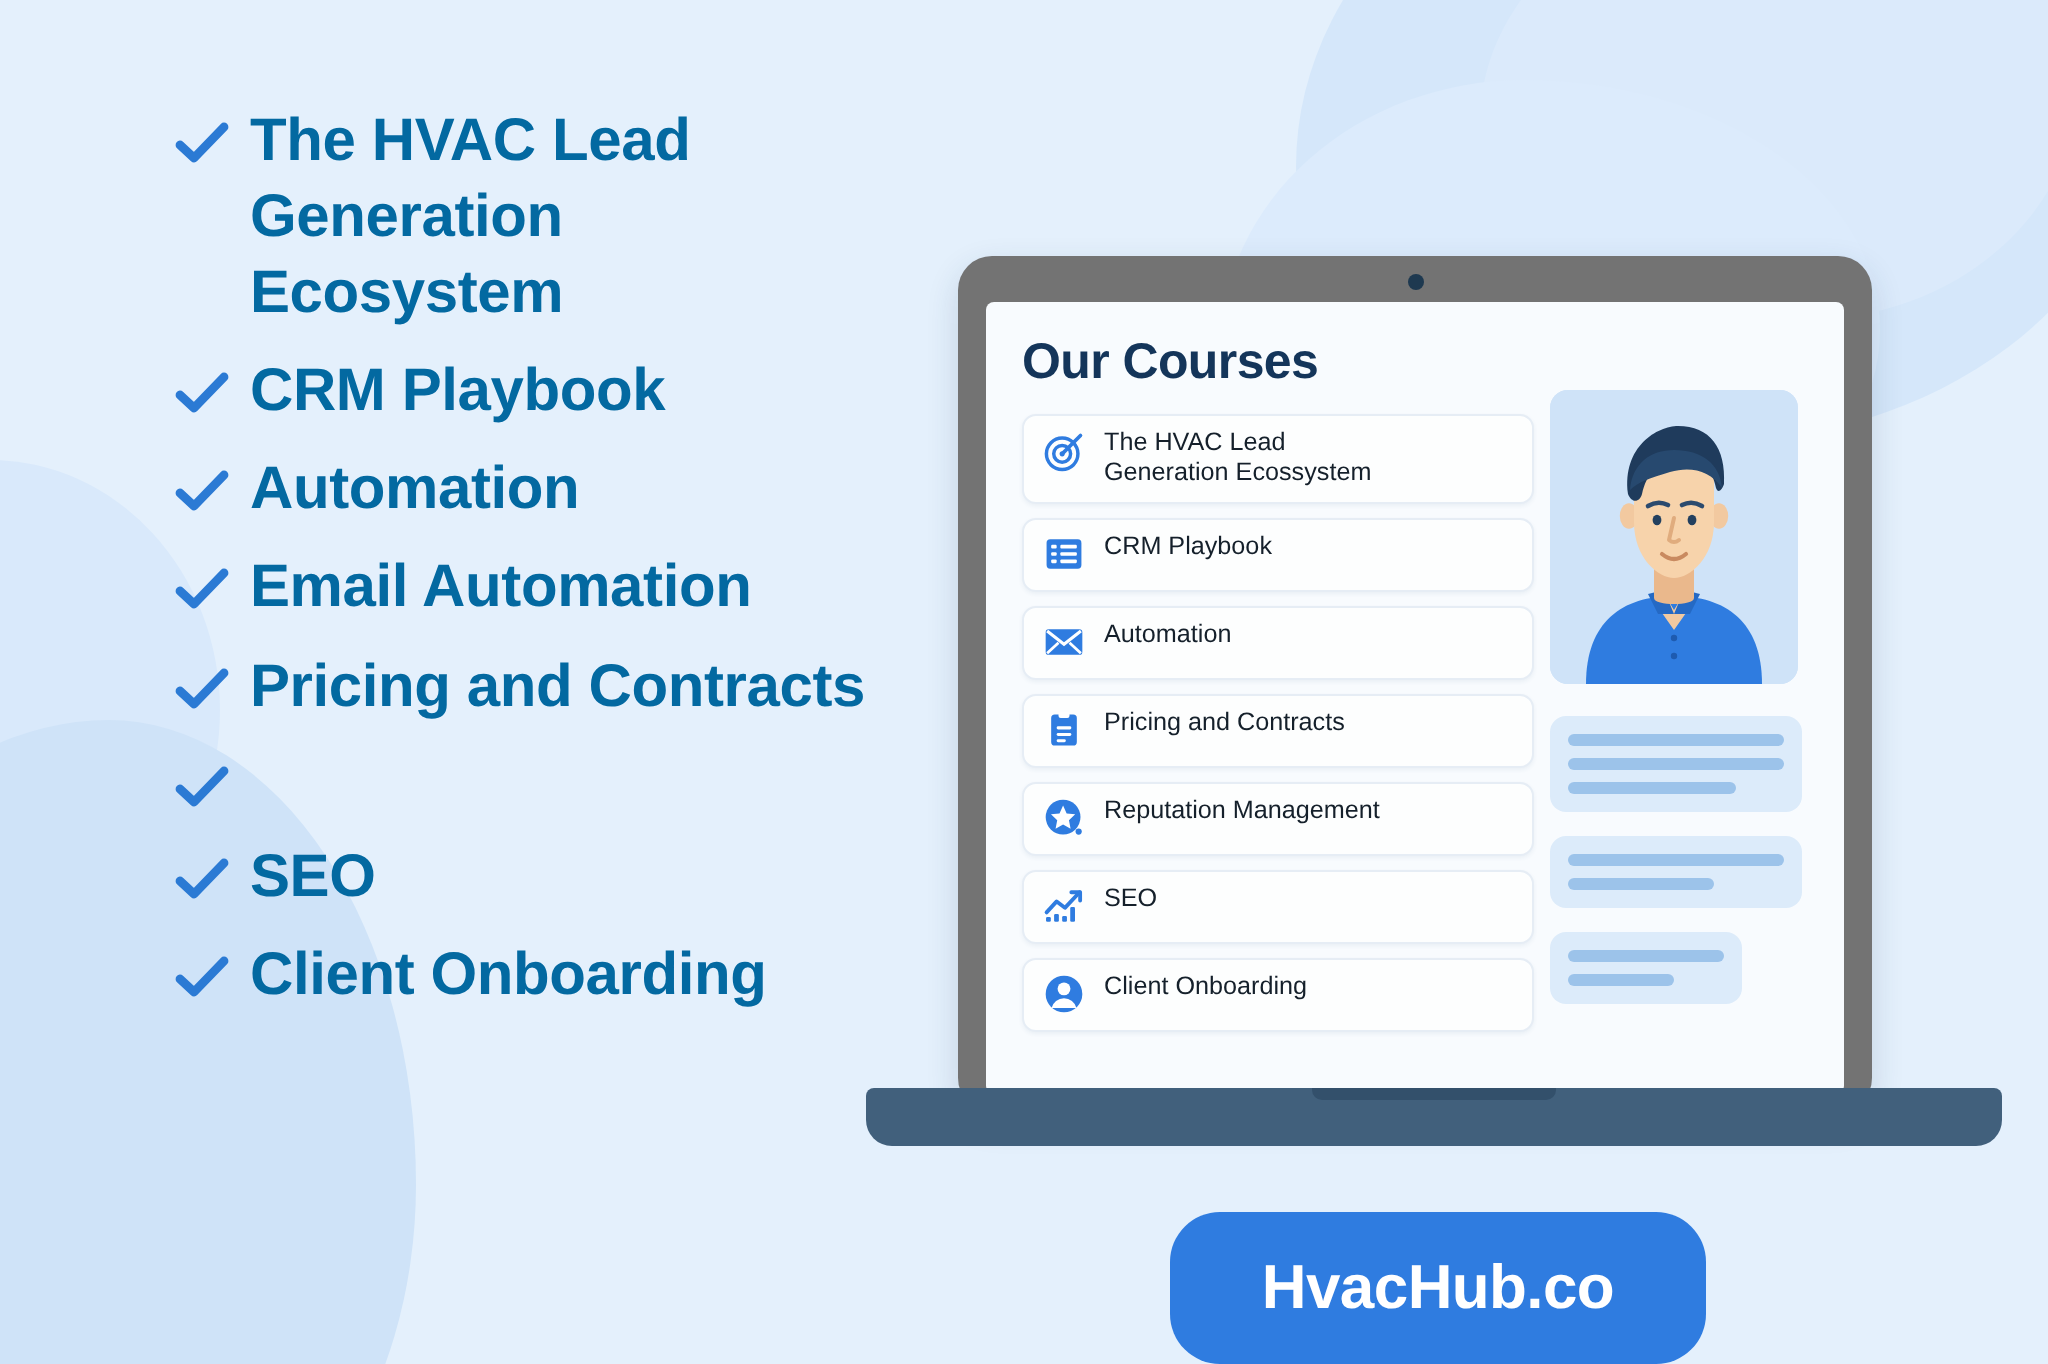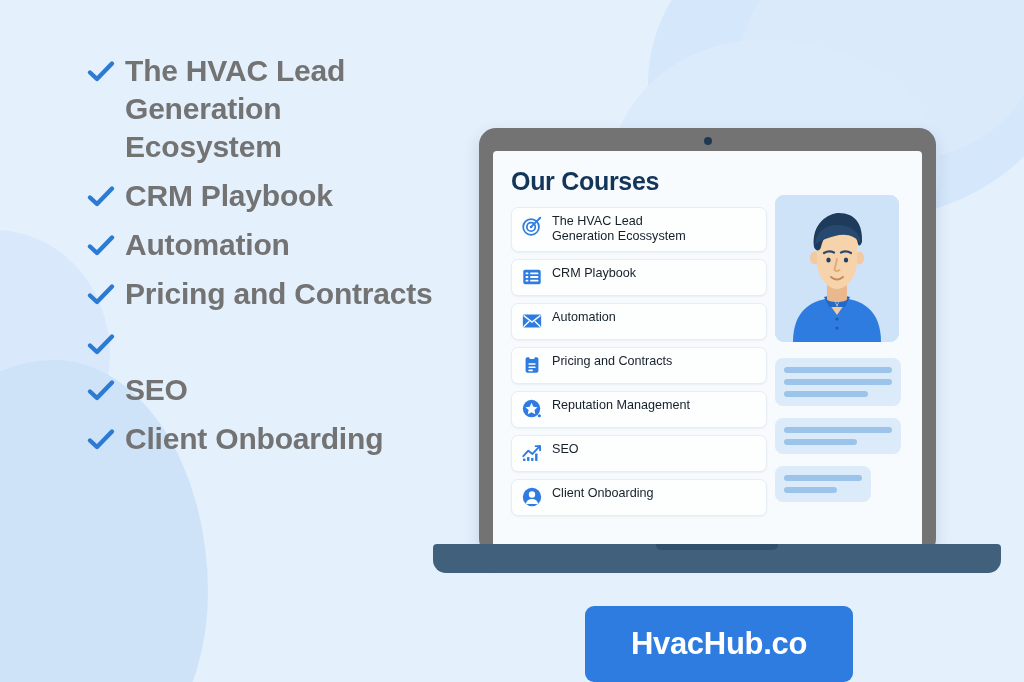--- a/index.html
+++ b/index.html
@@ -60,21 +60,21 @@
     margin-bottom: 11px;
   }
   .check-icon {
     flex: 0 0 auto;
     width: 30px; height: 30px;
     margin-right: 9px;
     margin-top: 5px;
   }
   .check-icon svg { display: block; }
   .check-label {
-    color: #737373;
+    color: #0369a1;
     font-size: 30px;
     font-weight: bold;
     line-height: 1.27;
     letter-spacing: -0.2px;
     white-space: pre-line;
   }
 
   
   #laptop { position: absolute; left: 0; top: 0; }
   #laptop-lid {
@@ -189,21 +189,21 @@
   .skel-line.w100 { width: 100%; }
   .skel-line.w78  { width: 78%; }
   .skel-line.w68  { width: 68%; }
 
   
   #brand-button {
     position: absolute;
     left: 585px; top: 606px;
     width: 268px; height: 76px;
     background: #2f7ce0;
-    border-radius: 9px;
+    border-radius: 25px;
     display: flex;
     align-items: center;
     justify-content: center;
     color: #ffffff;
     font-size: 31px;
     font-weight: bold;
     letter-spacing: -0.3px;
     cursor: pointer;
   }
 </style>
@@ -241,20 +241,28 @@
 
     <div class="check-row">
       <span class="check-icon">
         <svg width="30" height="30" viewBox="0 0 30 30">
             <path d="M4 15.5 L11 22 L26 6.5" fill="none" stroke="#2b7ad4" stroke-width="4.4" stroke-linecap="round" stroke-linejoin="round"></path>
           </svg>
       </span>
       <span class="check-label">Automation</span>
     </div>
 
+    <div class="check-row">
+      <span class="check-icon">
+        <svg width="30" height="30" viewBox="0 0 30 30">
+            <path d="M4 15.5 L11 22 L26 6.5" fill="none" stroke="#2b7ad4" stroke-width="4.4" stroke-linecap="round" stroke-linejoin="round"></path>
+          </svg>
+      </span>
+      <span class="check-label">Email Automation</span>
+    </div>
 
     <div class="check-row">
       <span class="check-icon">
         <svg width="30" height="30" viewBox="0 0 30 30">
             <path d="M4 15.5 L11 22 L26 6.5" fill="none" stroke="#2b7ad4" stroke-width="4.4" stroke-linecap="round" stroke-linejoin="round"></path>
           </svg>
       </span>
       <span class="check-label">Pricing and Contracts</span>
     </div>
 

